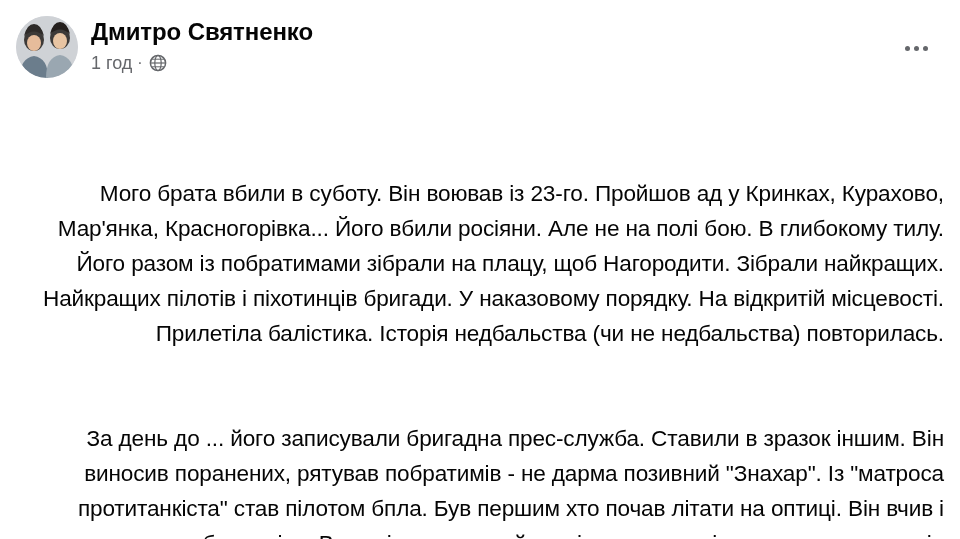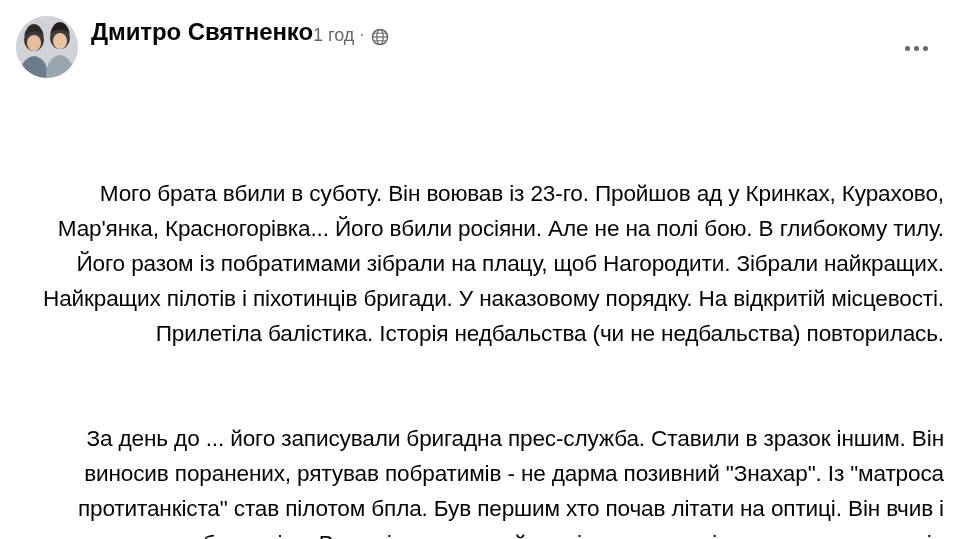--- a/index.html
+++ b/index.html
@@ -41,36 +41,37 @@
     flex: 0 0 62px;
     margin-top: 2px;
     background: #d8dadf;
     position: relative;
   }
   .avatar svg { display: block; }
 
   .header-text {
     margin-left: 13px;
     display: flex;
-    flex-direction: row;
+    flex-direction: column;
     justify-content: center;
     padding-top: 4px;
   }
 
   .author-name {
     font-size: 24px;
     font-weight: bold;
     line-height: 28px;
     letter-spacing: -0.1px;
     color: #050505;
   }
 
   .meta-row {
     display: flex;
-    align-items: flex-end;
+    align-items: center;
+    margin-top: 6px;
     color: #65676b;
     font-size: 18px;
     line-height: 22px;
   }
   .meta-sep {
     margin: 0 5px;
     font-size: 16px;
     color: #65676b;
   }
   .globe-icon {

